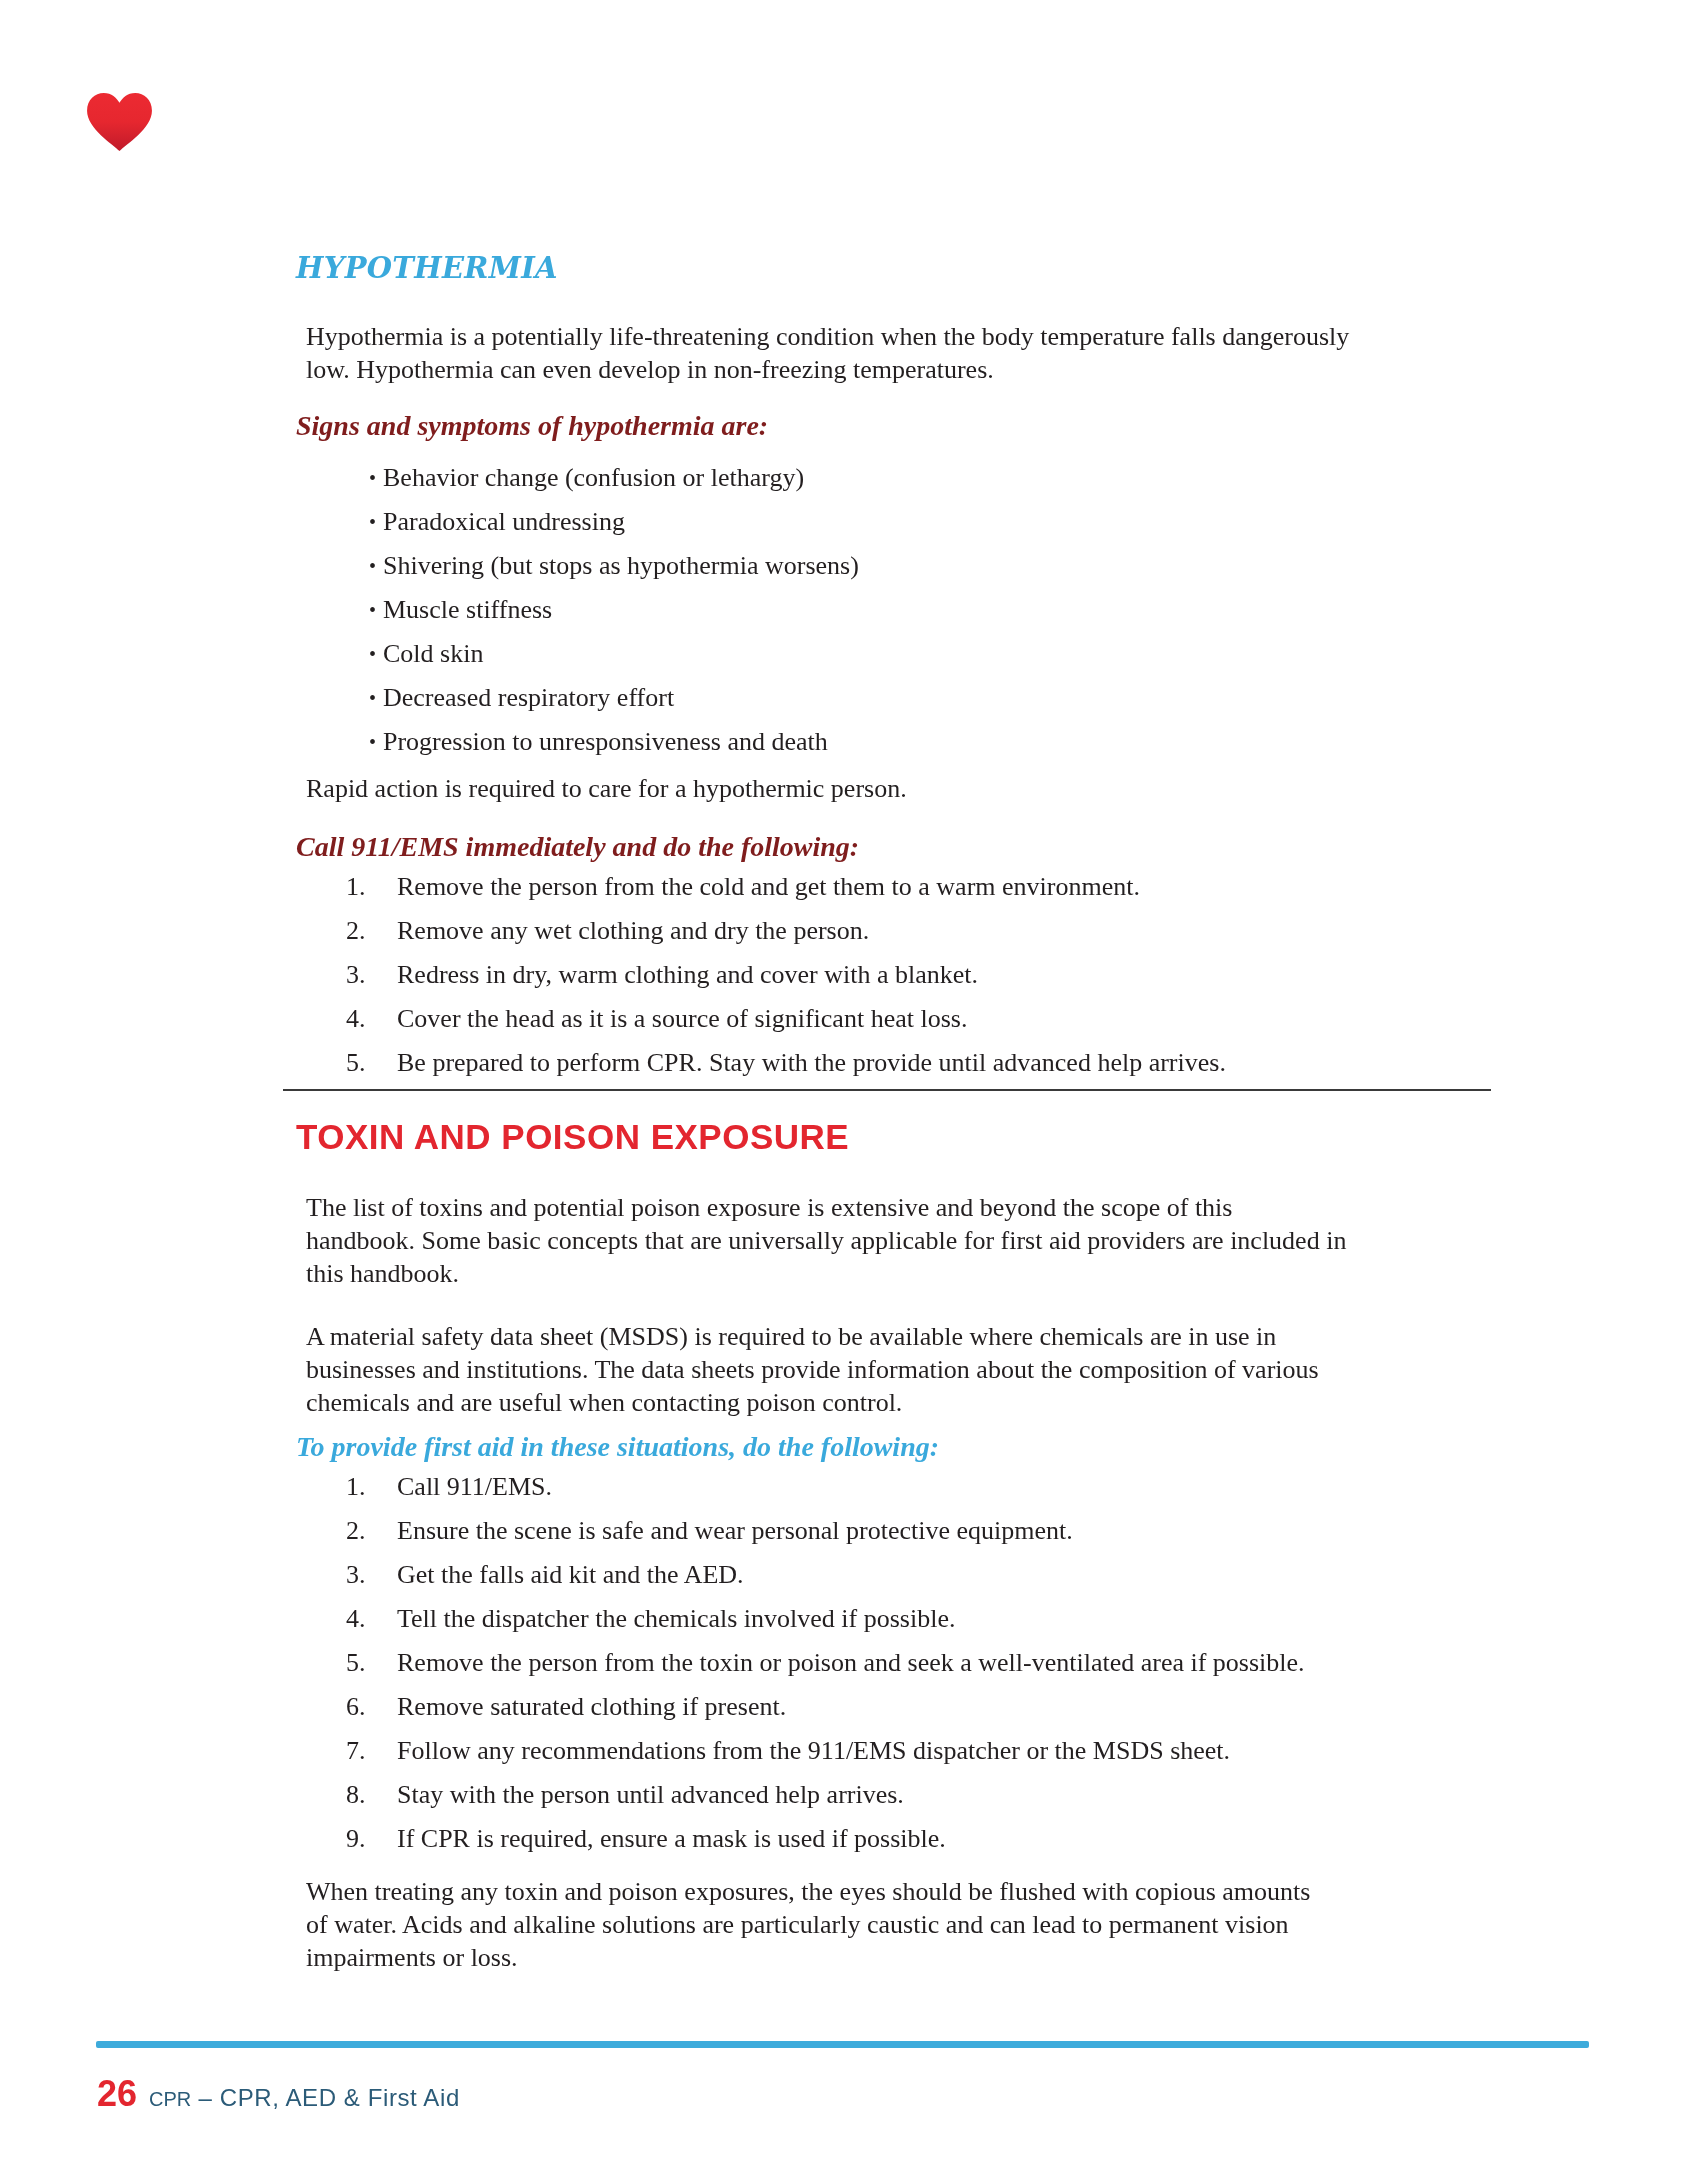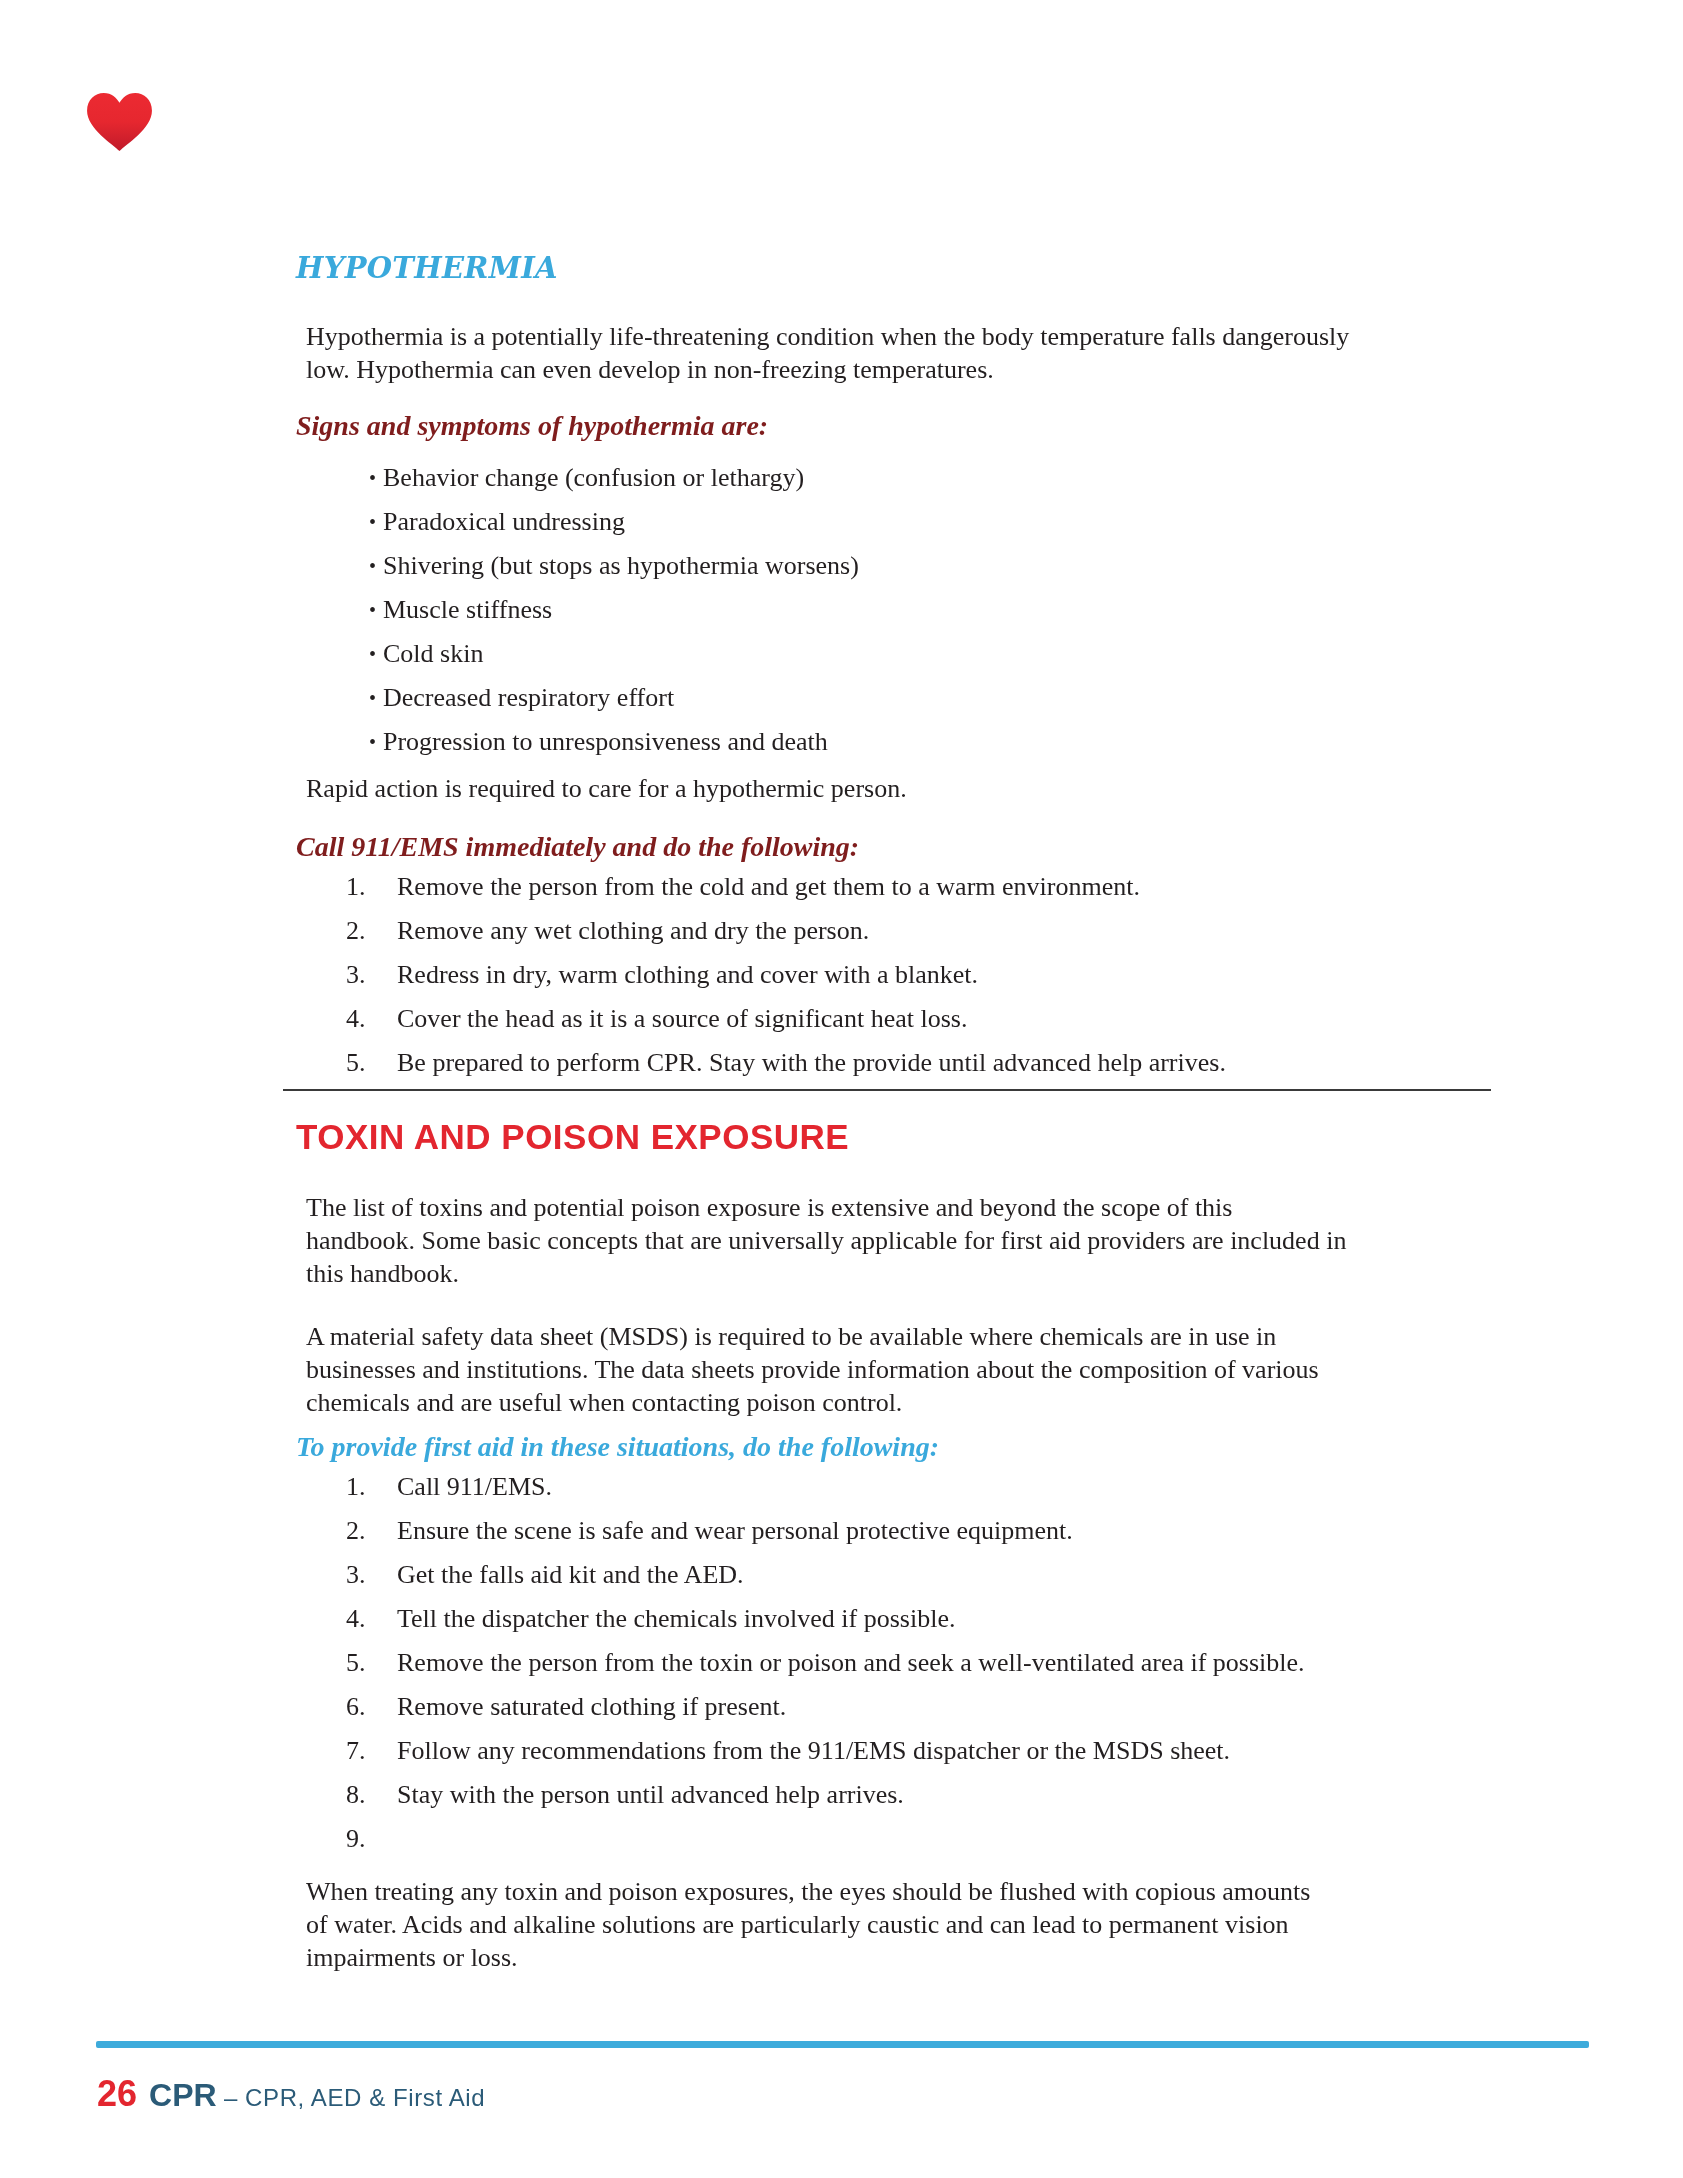--- a/index.html
+++ b/index.html
@@ -47,21 +47,21 @@
 
   .h-red {
     font-family: "Liberation Sans", "DejaVu Sans", sans-serif;
     font-weight: bold; color: #e3262f; font-size: 35px; letter-spacing: 0.5px;
     margin: 0; line-height: 44px;
   }
 
   .footer-bar { position: absolute; left: 96px; top: 2041px; width: 1493px; height: 7px; background: #3dabdb; border-radius: 2px; }
   .footer { position: absolute; left: 97px; top: 2073px; font-family: "Liberation Sans", "DejaVu Sans", sans-serif; white-space: nowrap; }
   .footer .pg { color: #e3262f; font-weight: bold; font-size: 36px; margin-right: 12px; }
-  .footer .brand { color: #2b5b78; font-weight: bold; font-size: 32px; }
+  .footer .brand { color: #2b5b78; font-weight: normal; font-size: 20px; }
   .footer .sub { color: #2b5b78; font-size: 24px; letter-spacing: 0.6px; }
 </style>
 </head>
 <body>
 
 <div class="page">
 
   <svg class="heart" viewBox="0 0 70 60">
     <defs>
       <linearGradient id="hg" x1="0" y1="0" x2="0" y2="1">
@@ -166,20 +166,21 @@
       <li>
           <span class="num">7.</span>
           <span>Follow any recommendations from the 911/EMS dispatcher or the MSDS sheet.</span>
         </li>
       <li>
           <span class="num">8.</span>
           <span>Stay with the person until advanced help arrives.</span>
         </li>
       <li>
           <span class="num">9.</span>
+          <span>If CPR is required, ensure a mask is used if possible.</span>
         </li>
     </ol>
     <div style="height:4px"></div>
     <p class="para">
       <span>When treating any toxin and poison exposures, the eyes should be flushed with copious amounts</span><br>
       <span>of water. Acids and alkaline solutions are particularly caustic and can lead to permanent vision</span><br>
       <span>impairments or loss.</span>
     </p>
   </section>
 

